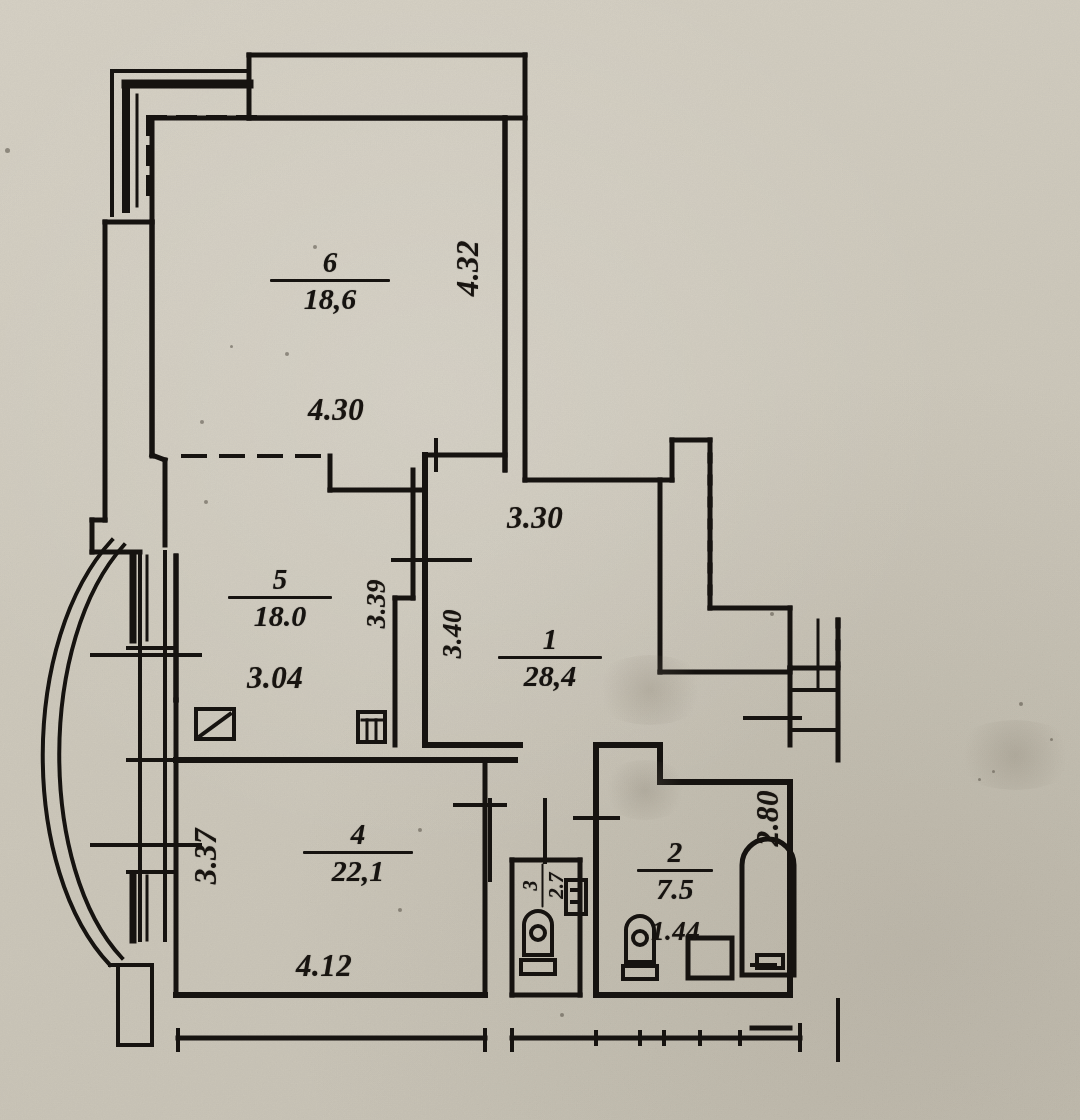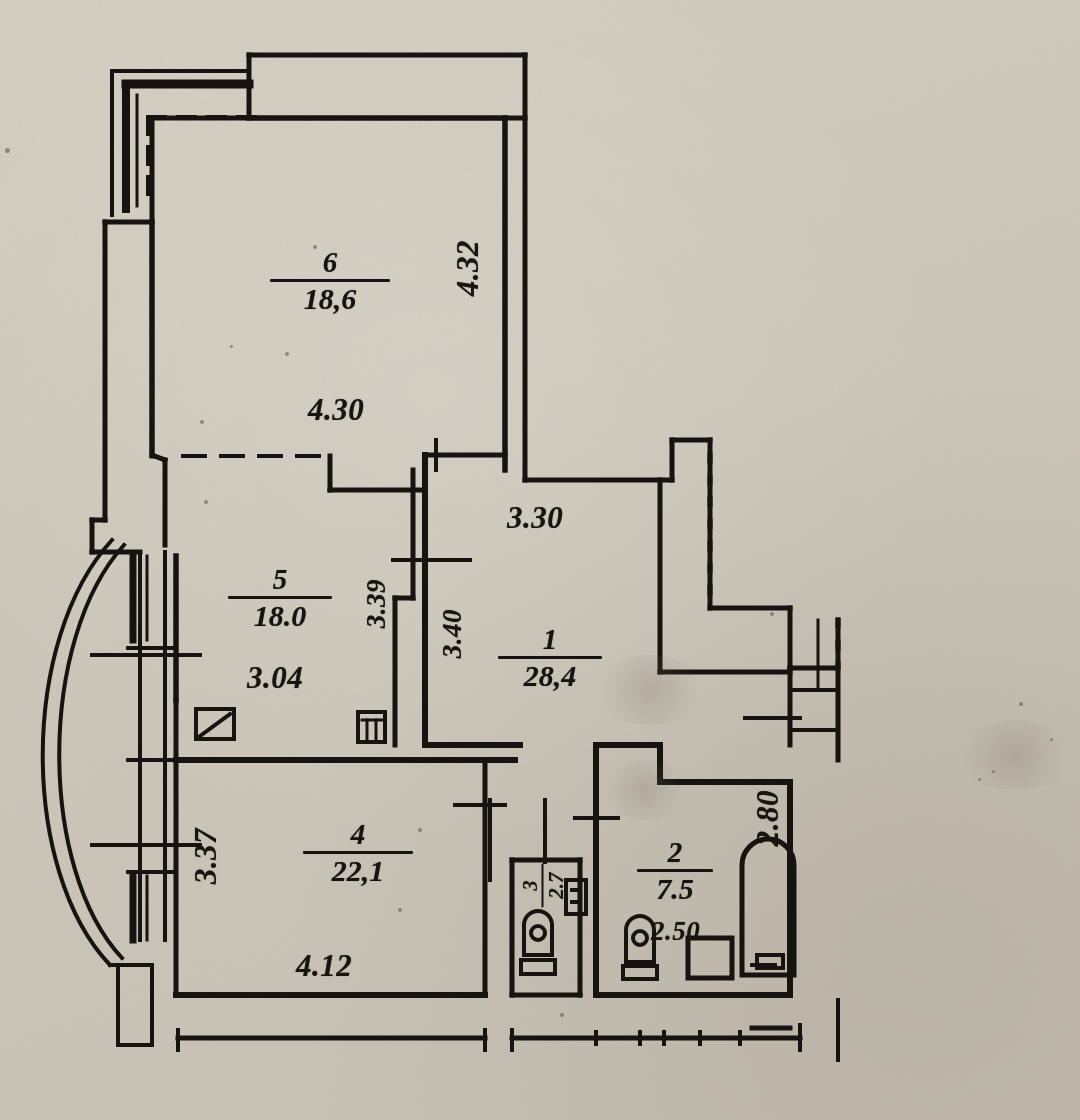--- a/index.html
+++ b/index.html
@@ -365,21 +365,21 @@
   <div class="lbl dim sm rot90" style="left:352px; top:588px;">3.39</div>
 
   <div class="lbl dim sm rot90" style="left:428px; top:618px;">3.40</div>
 
   <div class="lbl dim" style="left:247px; top:660px;">3.04</div>
 
   <div class="lbl dim rot90" style="left:178px; top:838px;">3.37</div>
 
   <div class="lbl dim rot90" style="left:740px; top:800px;">2.80</div>
 
-  <div class="lbl dim sm" style="left:651px; top:916px;">2.50</div>
+  <div class="lbl dim sm" style="left:651px; top:916px;">1.44</div>
 
   <div class="lbl dim" style="left:296px; top:948px;">4.12</div>
 
   <div class="speck" style="left:5px; top:148px; width:5px; height:5px;"></div>
   <div class="speck" style="left:313px; top:245px; width:4px; height:4px;"></div>
   <div class="speck" style="left:285px; top:352px; width:4px; height:4px;"></div>
   <div class="speck" style="left:200px; top:420px; width:4px; height:4px;"></div>
   <div class="speck" style="left:204px; top:500px; width:4px; height:4px;"></div>
   <div class="speck" style="left:230px; top:345px; width:3px; height:3px;"></div>
   <div class="speck" style="left:770px; top:612px; width:4px; height:4px;"></div>

